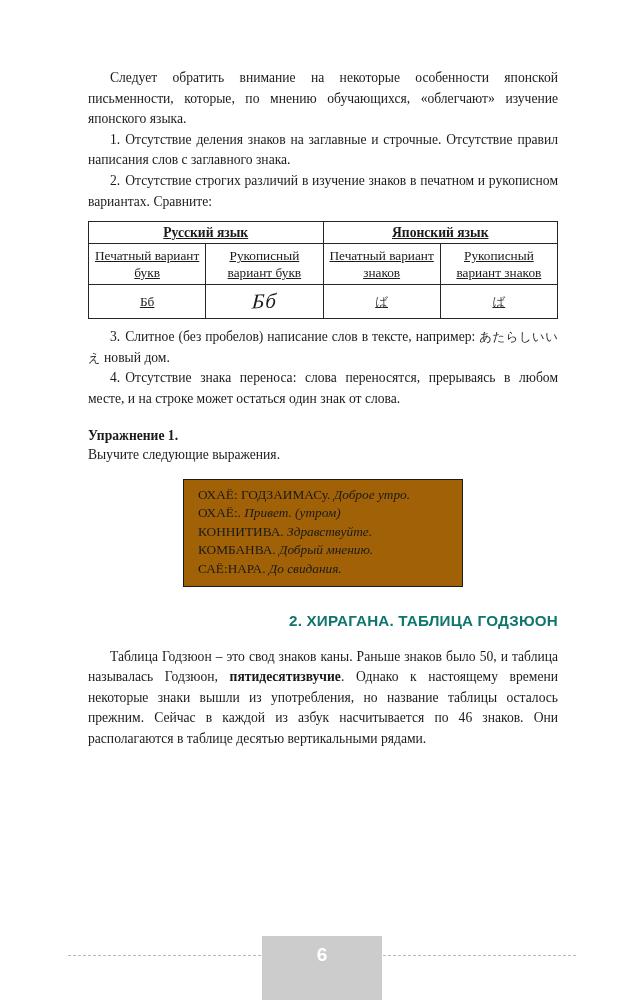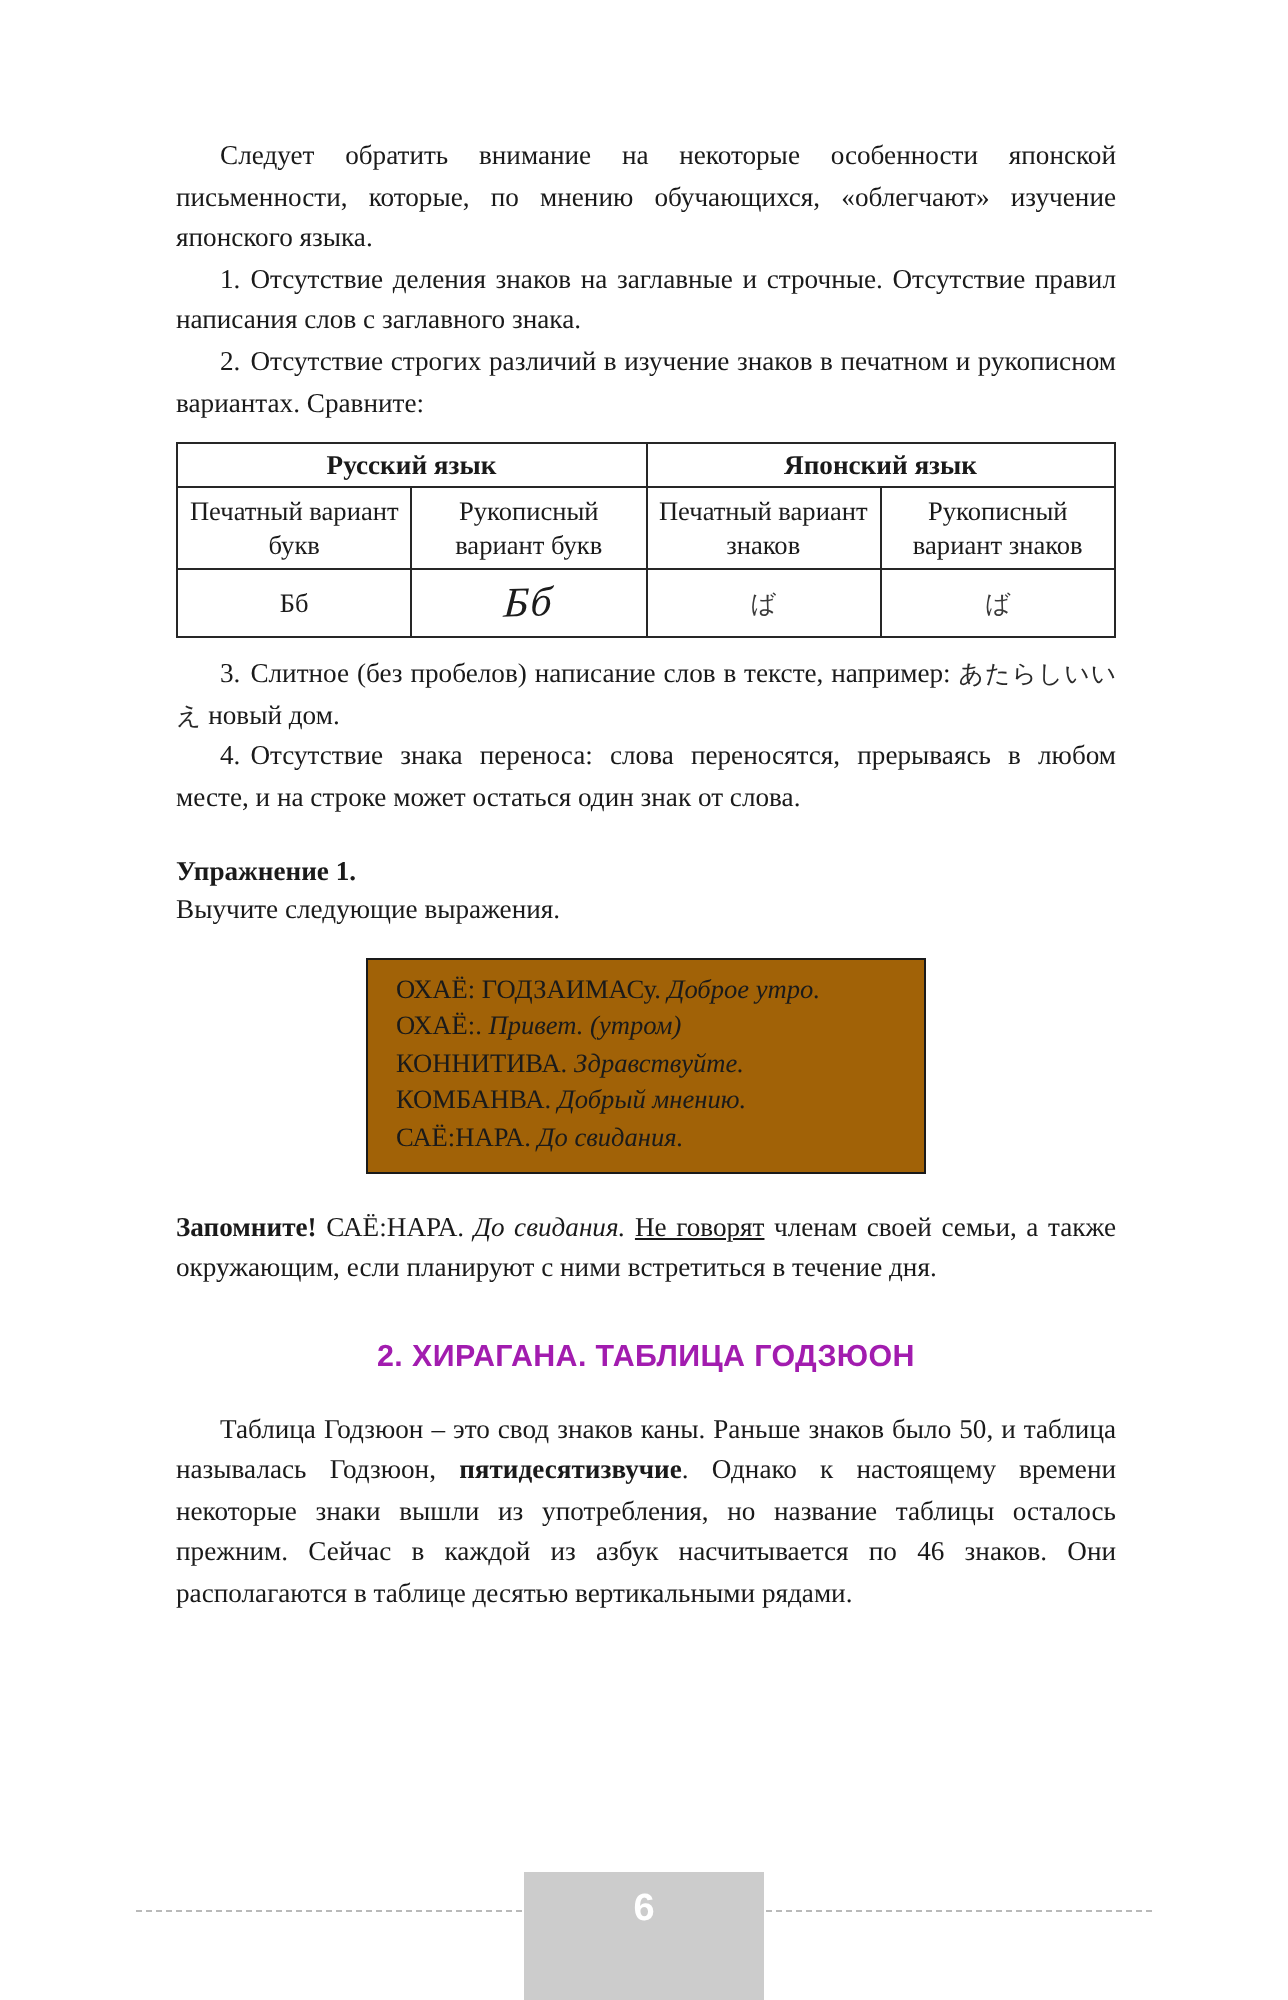--- a/index.html
+++ b/index.html
@@ -55,20 +55,21 @@
   .cmp-table-wrap {
     margin-top: 9px;
     margin-bottom: 8px;
   }
   table.cmp-table {
     border-collapse: collapse;
     width: 470px;
     table-layout: fixed;
     font-size: 13.3px;
     line-height: 17px;
+    text-decoration: underline;
   }
   table.cmp-table td, table.cmp-table th {
     border: 1px solid #262626;
     text-align: center;
     vertical-align: middle;
     padding: 2px 3px;
     font-weight: normal;
   }
   table.cmp-table th.lang-head {
     font-weight: bold;
@@ -134,26 +135,26 @@
     line-height: 20.6px;
     text-align: justify;
   }
   .b { font-weight: bold; }
   .i { font-style: italic; }
   .u { text-decoration: underline; }
 
   
   h2.section-title {
     margin: 25px 0 0 0;
-    text-align: center;
+    text-align: right;
     font-family: "Liberation Sans", sans-serif;
     font-weight: bold;
     font-size: 15.2px;
     letter-spacing: 0.2px;
-    color: #a21caf;
+    color: #0f766e;
   }
 
   .closing {
     margin-top: 18px;
     font-size: 13.6px;
     line-height: 20.6px;
     text-align: justify;
     text-indent: 22px;
   }
 
@@ -233,21 +234,20 @@
     <p class="exercise-sub">Выучите следующие выражения.</p>
 
     <div class="phrase-box">
       <div class="phrase-row"><span class="phrase-romaji">ОХАЁ: ГОДЗАИМАСу.</span><span> </span><span class="phrase-gloss">Доброе утро.</span></div>
       <div class="phrase-row"><span class="phrase-romaji">ОХАЁ:.</span><span> </span><span class="phrase-gloss">Привет. (утром)</span></div>
       <div class="phrase-row"><span class="phrase-romaji">КОННИТИВА.</span><span> </span><span class="phrase-gloss">Здравствуйте.</span></div>
       <div class="phrase-row"><span class="phrase-romaji">КОМБАНВА.</span><span> </span><span class="phrase-gloss">Добрый мнению.</span></div>
       <div class="phrase-row"><span class="phrase-romaji">САЁ:НАРА.</span><span> </span><span class="phrase-gloss">До свидания.</span></div>
     </div>
 
-    <p class="remember"><span class="b">Запомните!</span><span> </span><span>САЁ:НАРА.</span><span> </span><span class="i">До свидания.</span><span> </span><span class="u">Не говорят</span><span> </span><span>членам своей семьи, а также окружающим, если планируют с ними встретиться в течение дня.</span></p>
 
     <h2 class="section-title">2. ХИРАГАНА. ТАБЛИЦА ГОДЗЮОН</h2>
 
     <p class="closing"><span>Таблица Годзюон – это свод знаков каны. Раньше знаков было 50, и таблица называлась Годзюон,</span><span> </span><span class="b">пятидесятизвучие</span><span>. Однако к настоящему времени некоторые знаки вышли из употребления, но название таблицы осталось прежним. Сейчас в каждой из азбук насчитывается по 46 знаков. Они располагаются в таблице десятью вертикальными рядами.</span></p>
 
   </div>
 
   <div class="footer">
     <div class="footer-rule"></div>
     <div class="page-number-box">6</div>

